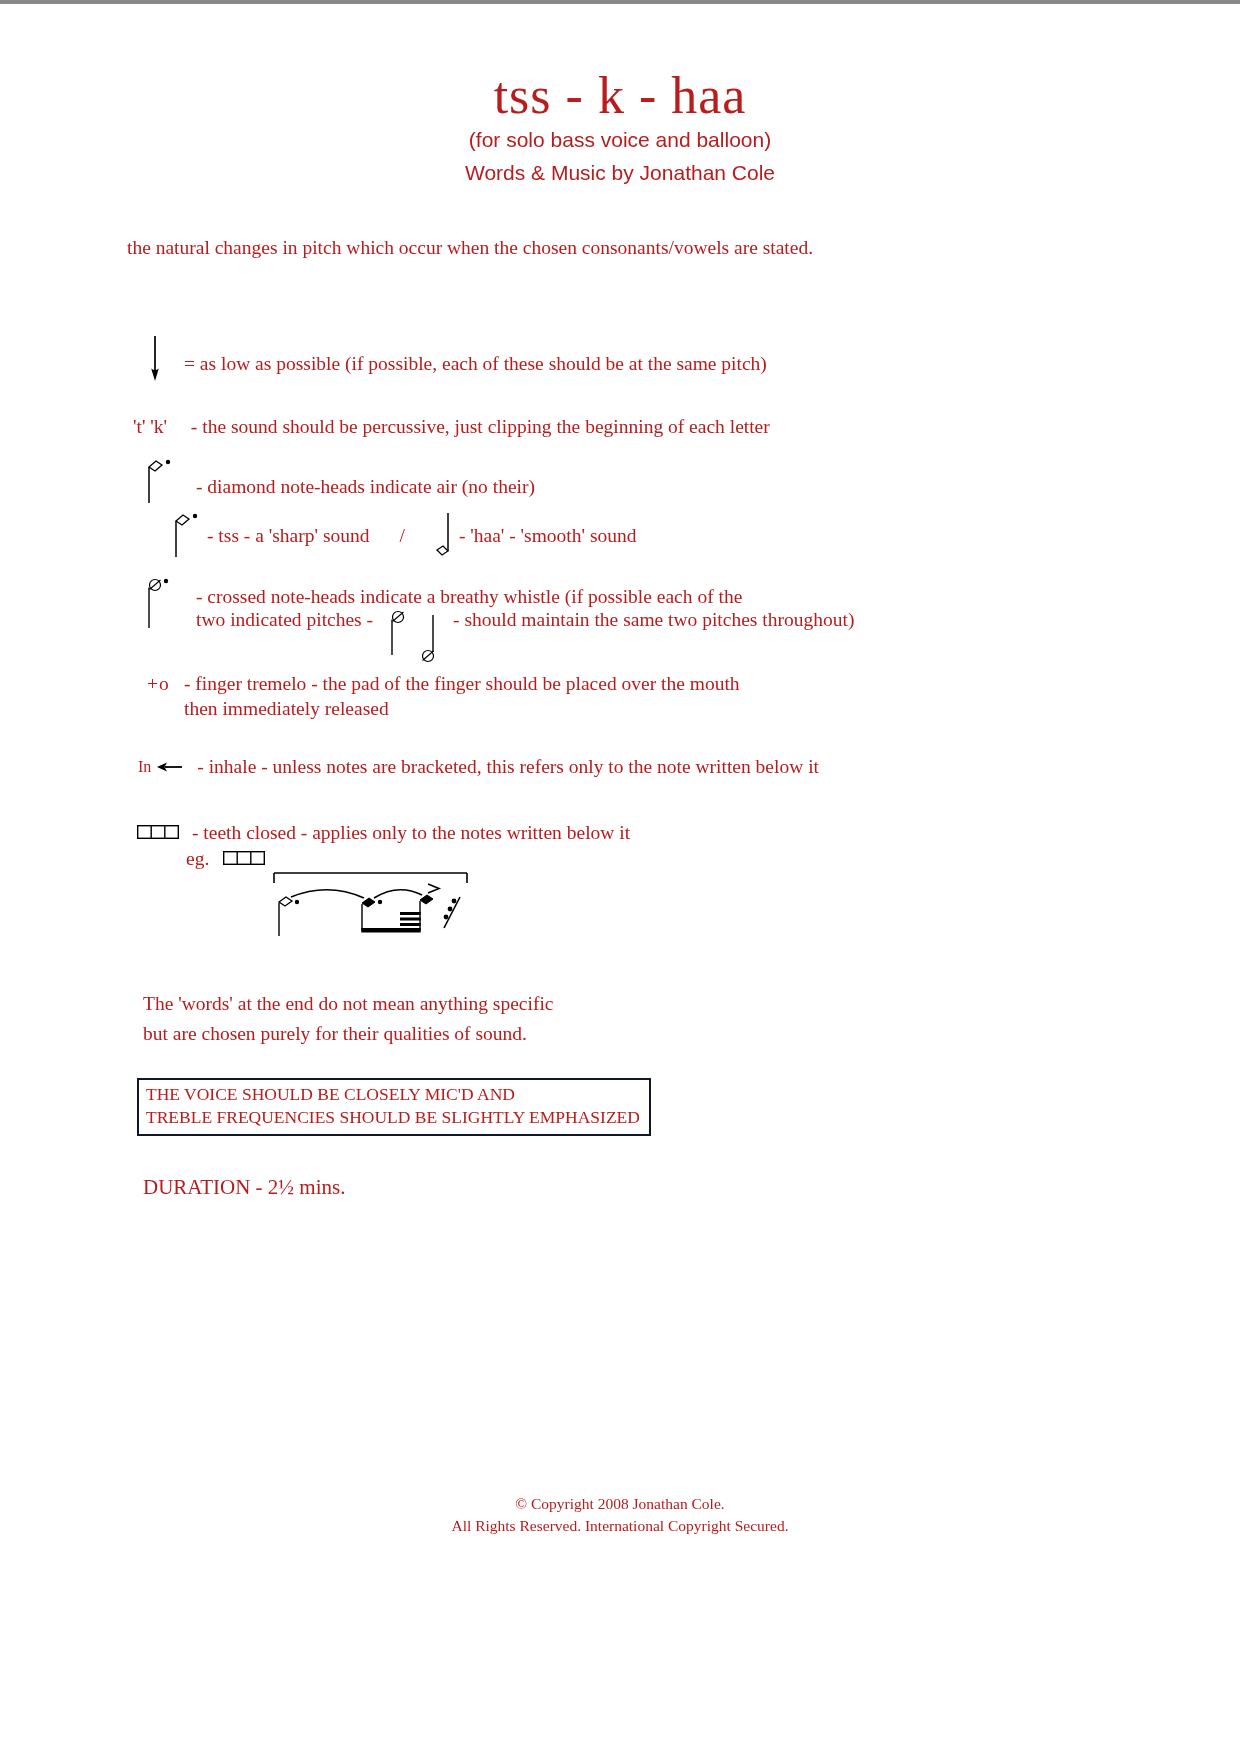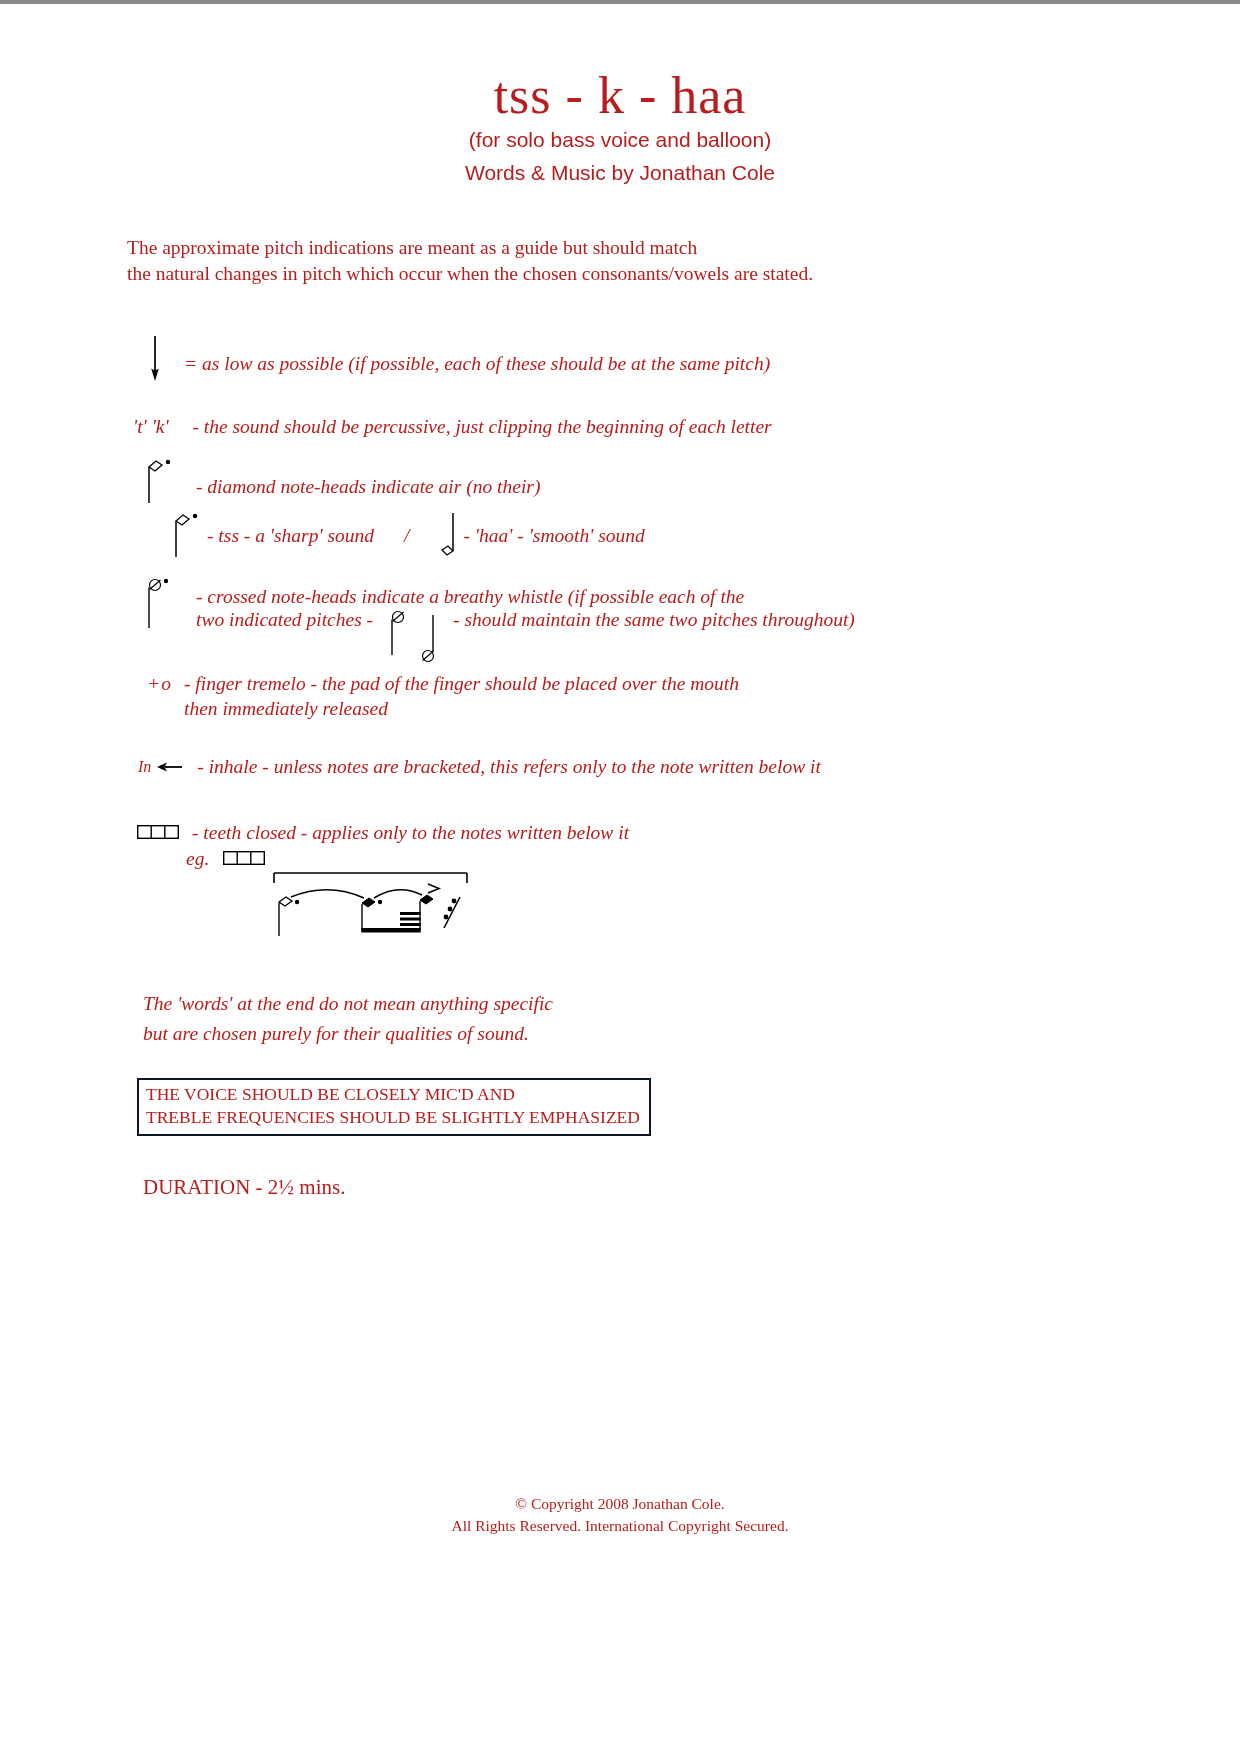--- a/index.html
+++ b/index.html
@@ -12,21 +12,21 @@
     color:#b91c1c;
     overflow:hidden;
   }
   .abs{position:absolute;}
   .serif{font-family:"Liberation Serif", serif;}
   .sans{font-family:Liberation Sans, sans-serif;}
   .title{top:62px;left:0;width:100%;text-align:center;font-size:52px;letter-spacing:1px;}
   .subtitle{top:124px;left:0;width:100%;text-align:center;font-size:21px;}
   .byline{top:157px;left:0;width:100%;text-align:center;font-size:21px;}
   .intro{left:127px;top:231px;font-size:19.5px;line-height:26px;}
-  .leg{font-size:19.5px;line-height:25px;font-style:italic;}
+  .leg{font-size:19.5px;line-height:25px;}
   .flexrow{display:flex;align-items:center;gap:6px;}
   .flexstart{display:flex;align-items:flex-start;gap:16px;}
   svg{display:block;}
   .micbox{
     left:137px;top:1074px;
     border:2px solid #0f172a;
     padding:3px 9px 5px 7px;
     font-size:17.5px;line-height:23px;
     white-space:nowrap;
   }
@@ -35,21 +35,20 @@
 </head>
 <body>
 
 <div class="page">
 
   <div class="abs serif title">tss - k - haa</div>
   <div class="abs sans subtitle">(for solo bass voice and balloon)</div>
   <div class="abs sans byline">Words &amp; Music by Jonathan Cole</div>
 
   <div class="abs intro">
-    <div>The approximate pitch indications are meant as a guide but should match</div>
     <div>the natural changes in pitch which occur when the chosen consonants/vowels are stated.</div>
   </div>
 
   <div class="abs" style="left:148px;top:330px;">
     <svg width="14" height="48" viewBox="0 0 14 48">
       <line x1="7" y1="2" x2="7" y2="38" stroke="#000" stroke-width="1.7"></line>
       <path d="M7 47 L3.2 34.5 Q7 37.5 10.8 34.5 Z" fill="#000"></path>
     </svg>
   </div>
   <div class="abs leg" style="left:184px;top:347px;">= as low as possible (if possible, each of these should be at the same pitch)</div>

